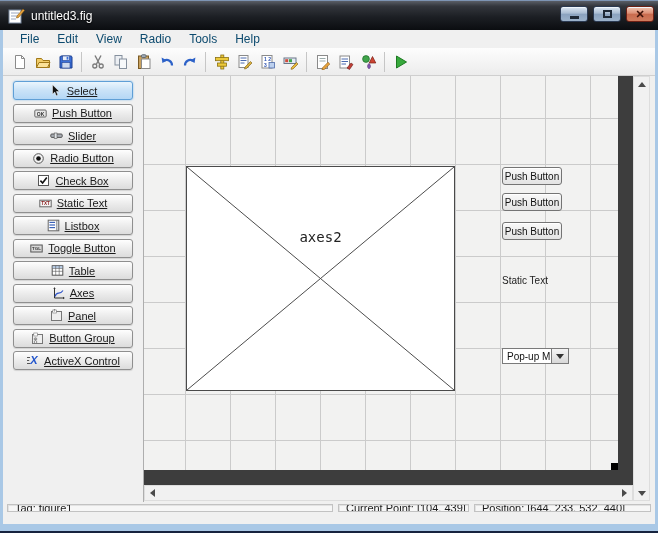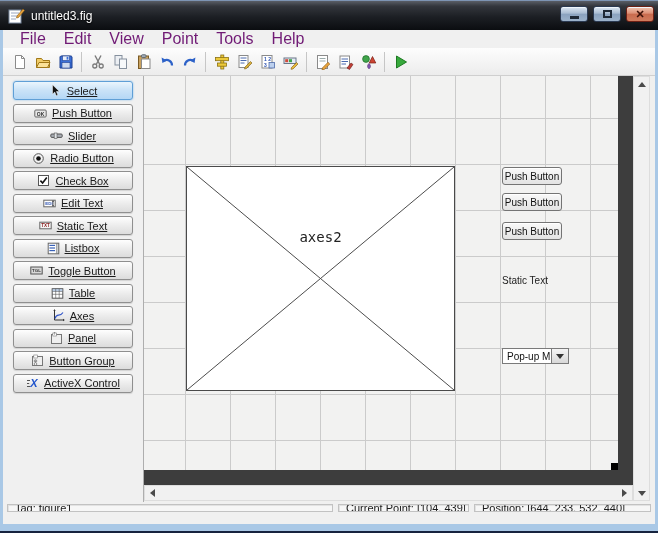--- a/index.html
+++ b/index.html
@@ -33,21 +33,21 @@
   .glyph-close { font-size:11px; font-weight:bold; color:#3c1008; line-height:1; }
   
   .frame { position:absolute; top:30px; left:0; right:0; bottom:0; background:#a9c8e6; }
   .frame-bottomline { position:absolute; left:0; right:0; bottom:0; height:2px; background:#16233e; }
   .inner {
     position:absolute; top:0; left:3px; right:3px; bottom:9px;
     background:#f0f0f0; display:flex; flex-direction:column;
   }
   
   .menubar { height:18px; display:flex; align-items:center; padding-left:8px; background:#f0f0f0; }
-  .menu-item { font-size:16px; color:#701a75; padding:1px 9px; }
+  .menu-item { font-size:12px; color:#0c4a6e; padding:1px 9px; }
   
   .toolbar {
     height:28px; display:flex; align-items:center; padding-left:5px;
     background:linear-gradient(to bottom,#fdfdfd,#ececec);
     border-bottom:1px solid #cfcfcf;
   }
   .tbtn { width:23px; height:23px; display:flex; align-items:center; justify-content:center; border-radius:2px; }
   .tsep { width:1px; height:20px; background:#c6c6c6; margin:0 4px; }
   
   .main { flex:1; display:flex; min-height:0; }
@@ -163,21 +163,21 @@
     </div>
   </div>
 
   <div class="frame">
     <div class="inner">
 
       <div class="menubar">
         <span class="menu-item">File</span>
         <span class="menu-item">Edit</span>
         <span class="menu-item">View</span>
-        <span class="menu-item">Point</span>
+        <span class="menu-item">Radio</span>
         <span class="menu-item">Tools</span>
         <span class="menu-item">Help</span>
       </div>
 
       <div class="toolbar">
         <div class="tbtn" title="New">
           <svg width="16" height="16" viewBox="0 0 16 16">
               <path d="M3.5 1.5h6l3 3v10h-9z" fill="#fff" stroke="#8a8a8a"></path>
               <path d="M9.5 1.5v3h3" fill="none" stroke="#8a8a8a"></path>
             </svg>
@@ -326,28 +326,20 @@
                 <circle cx="6.5" cy="6.5" r="2.3" fill="#111"></circle>
               </svg>
             <span>Radio Button</span>
           </div>
           <div class="pbtn">
             <svg class="picon" viewBox="0 0 13 13">
                 <rect x="1.5" y="1.5" width="10" height="10" fill="#fff" stroke="#555"></rect>
                 <path d="M3.4 6.6 L5.6 9 L9.8 3.4" stroke="#111" stroke-width="1.6" fill="none"></path>
               </svg>
             <span>Check Box</span>
-          </div>
-          <div class="pbtn">
-            <svg class="picon" viewBox="0 0 13 13">
-                <rect x="0.8" y="3.2" width="11.4" height="6.6" fill="#fff" stroke="#666"></rect>
-                <text x="6" y="8.3" font-size="4.4" font-weight="bold" fill="#2d52b0" text-anchor="middle">EDI</text>
-                <path d="M10 4.2 v4.6 M9 4.2 h2 M9 8.8 h2" stroke="#111" stroke-width="0.7" fill="none"></path>
-              </svg>
-            <span>Edit Text</span>
           </div>
           <div class="pbtn">
             <svg class="picon" viewBox="0 0 13 13">
                 <rect x="0.8" y="3.2" width="11.4" height="6.6" fill="#f4f4f4" stroke="#666"></rect>
                 <text x="6.5" y="8.3" font-size="4.6" font-weight="bold" fill="#8b2020" text-anchor="middle">TXT</text>
               </svg>
             <span>Static Text</span>
           </div>
           <div class="pbtn">
             <svg class="picon" viewBox="0 0 13 13">

